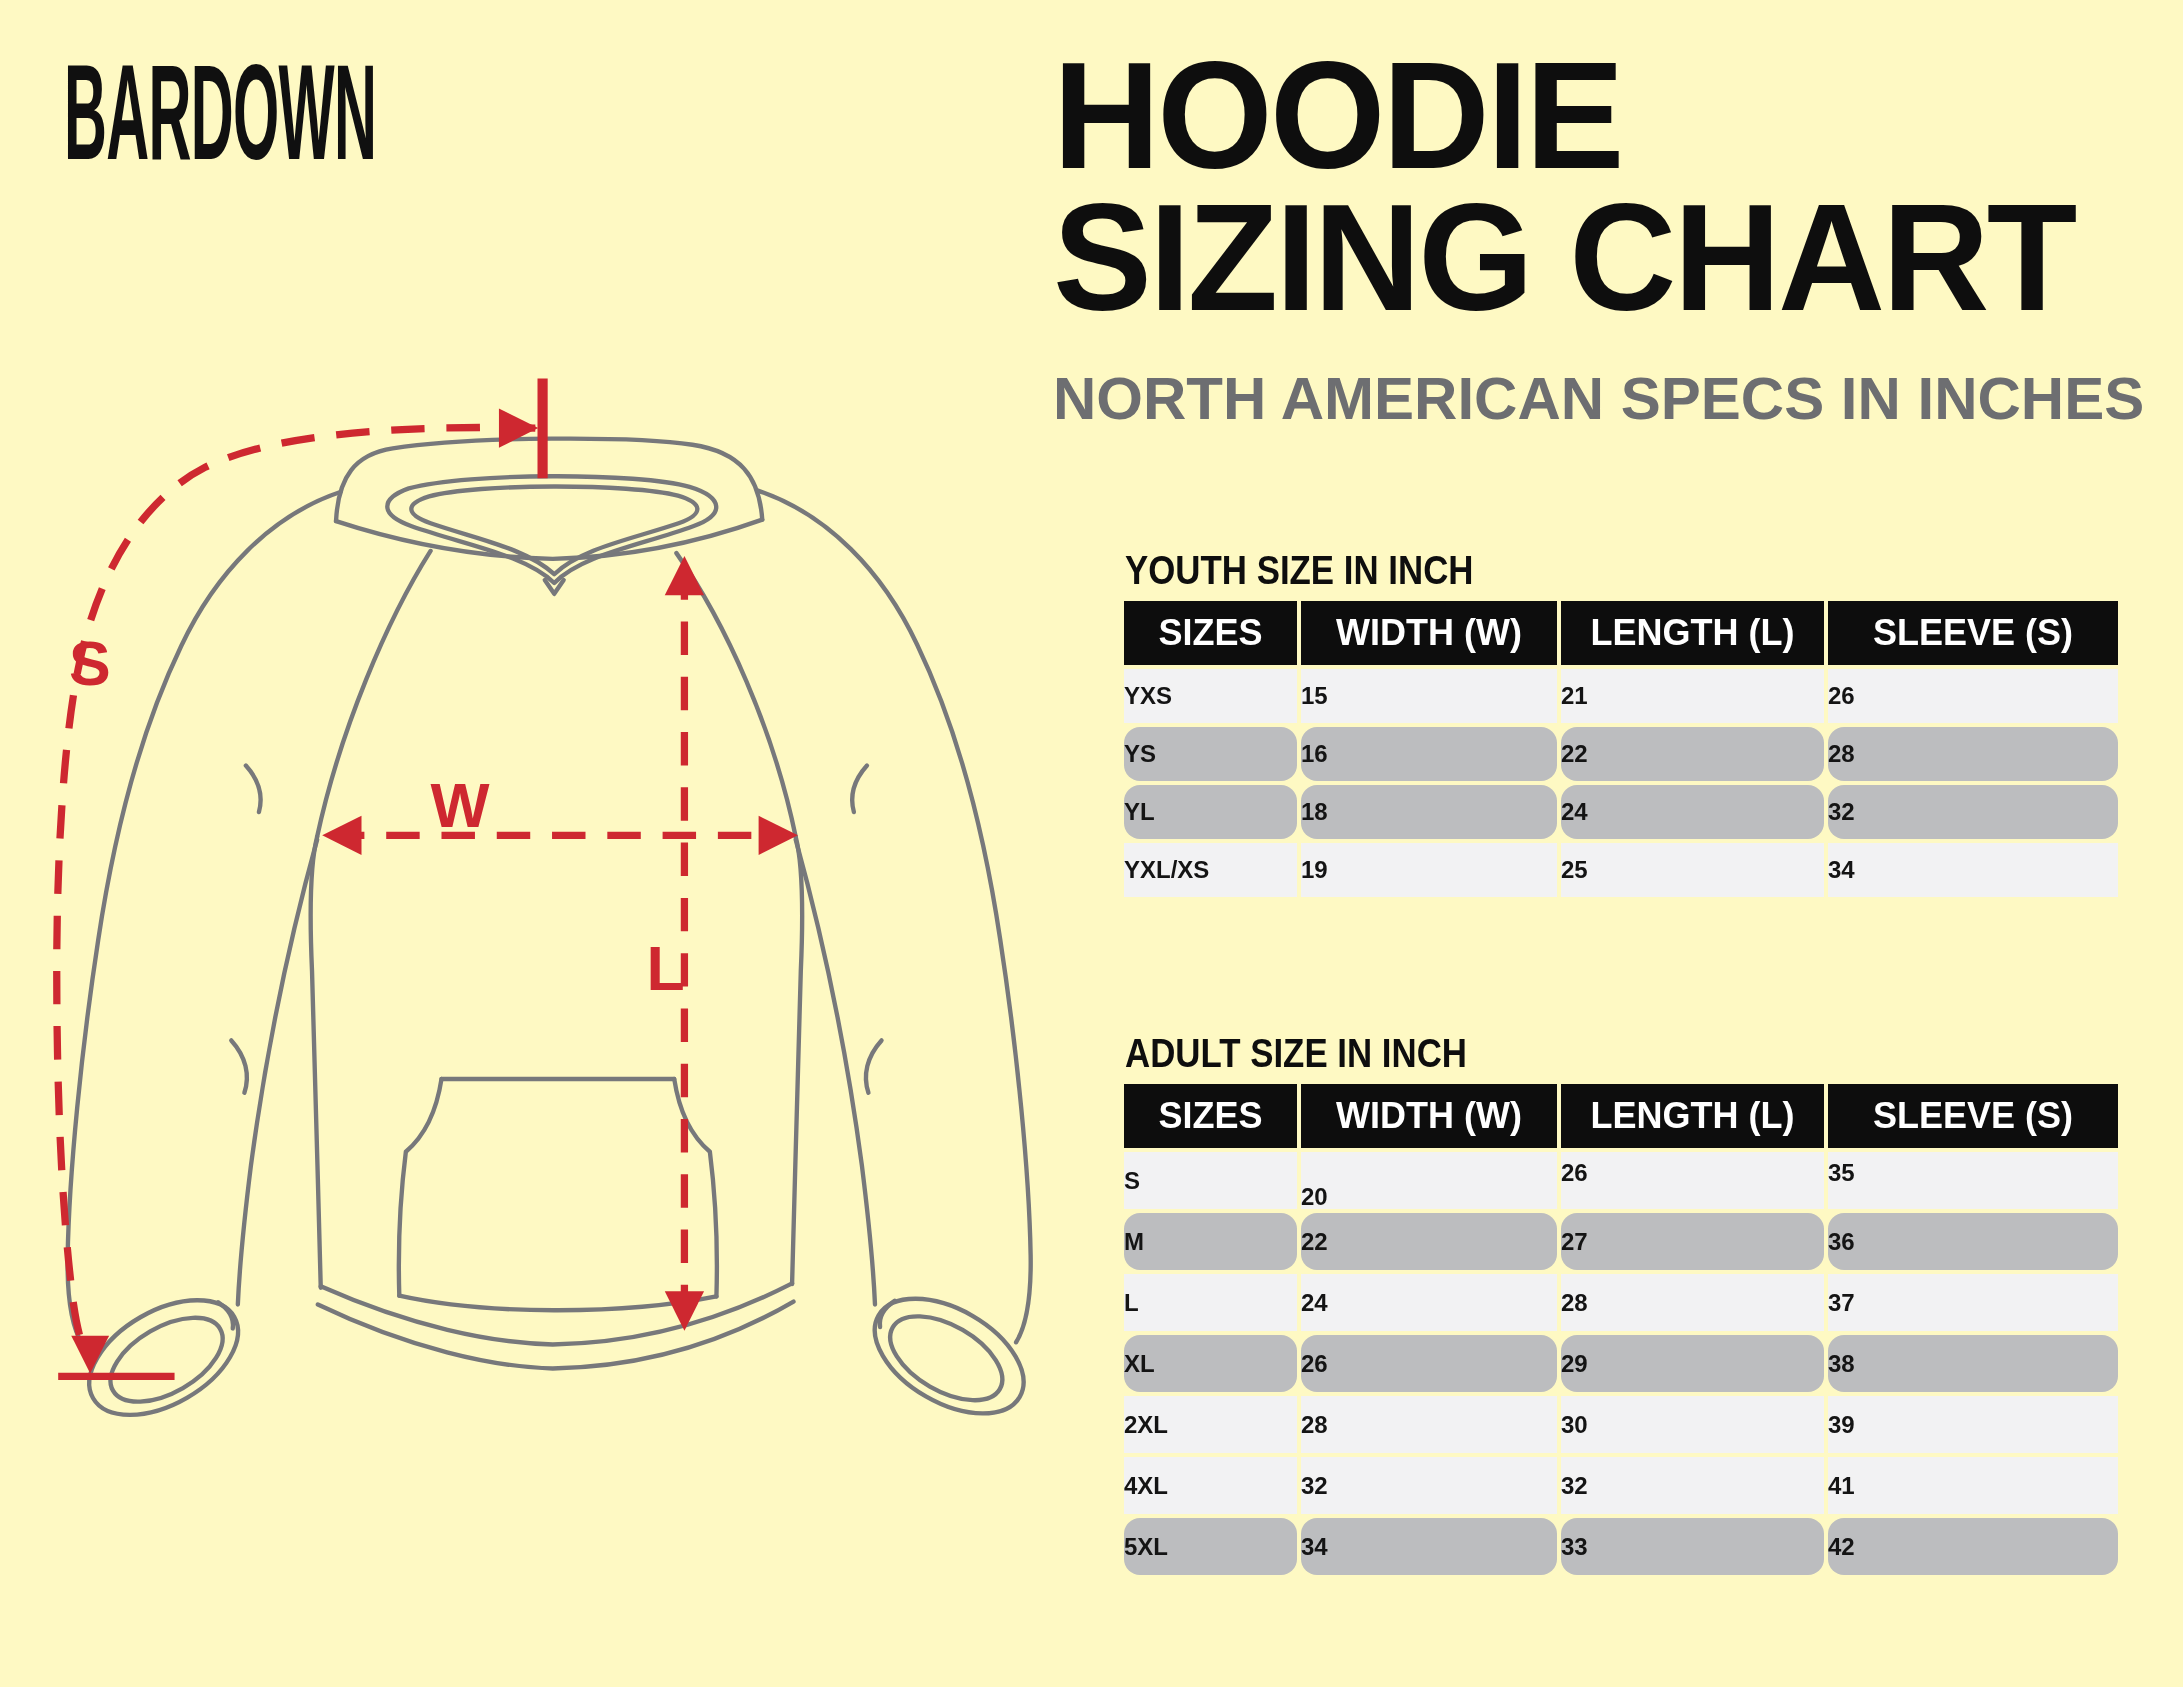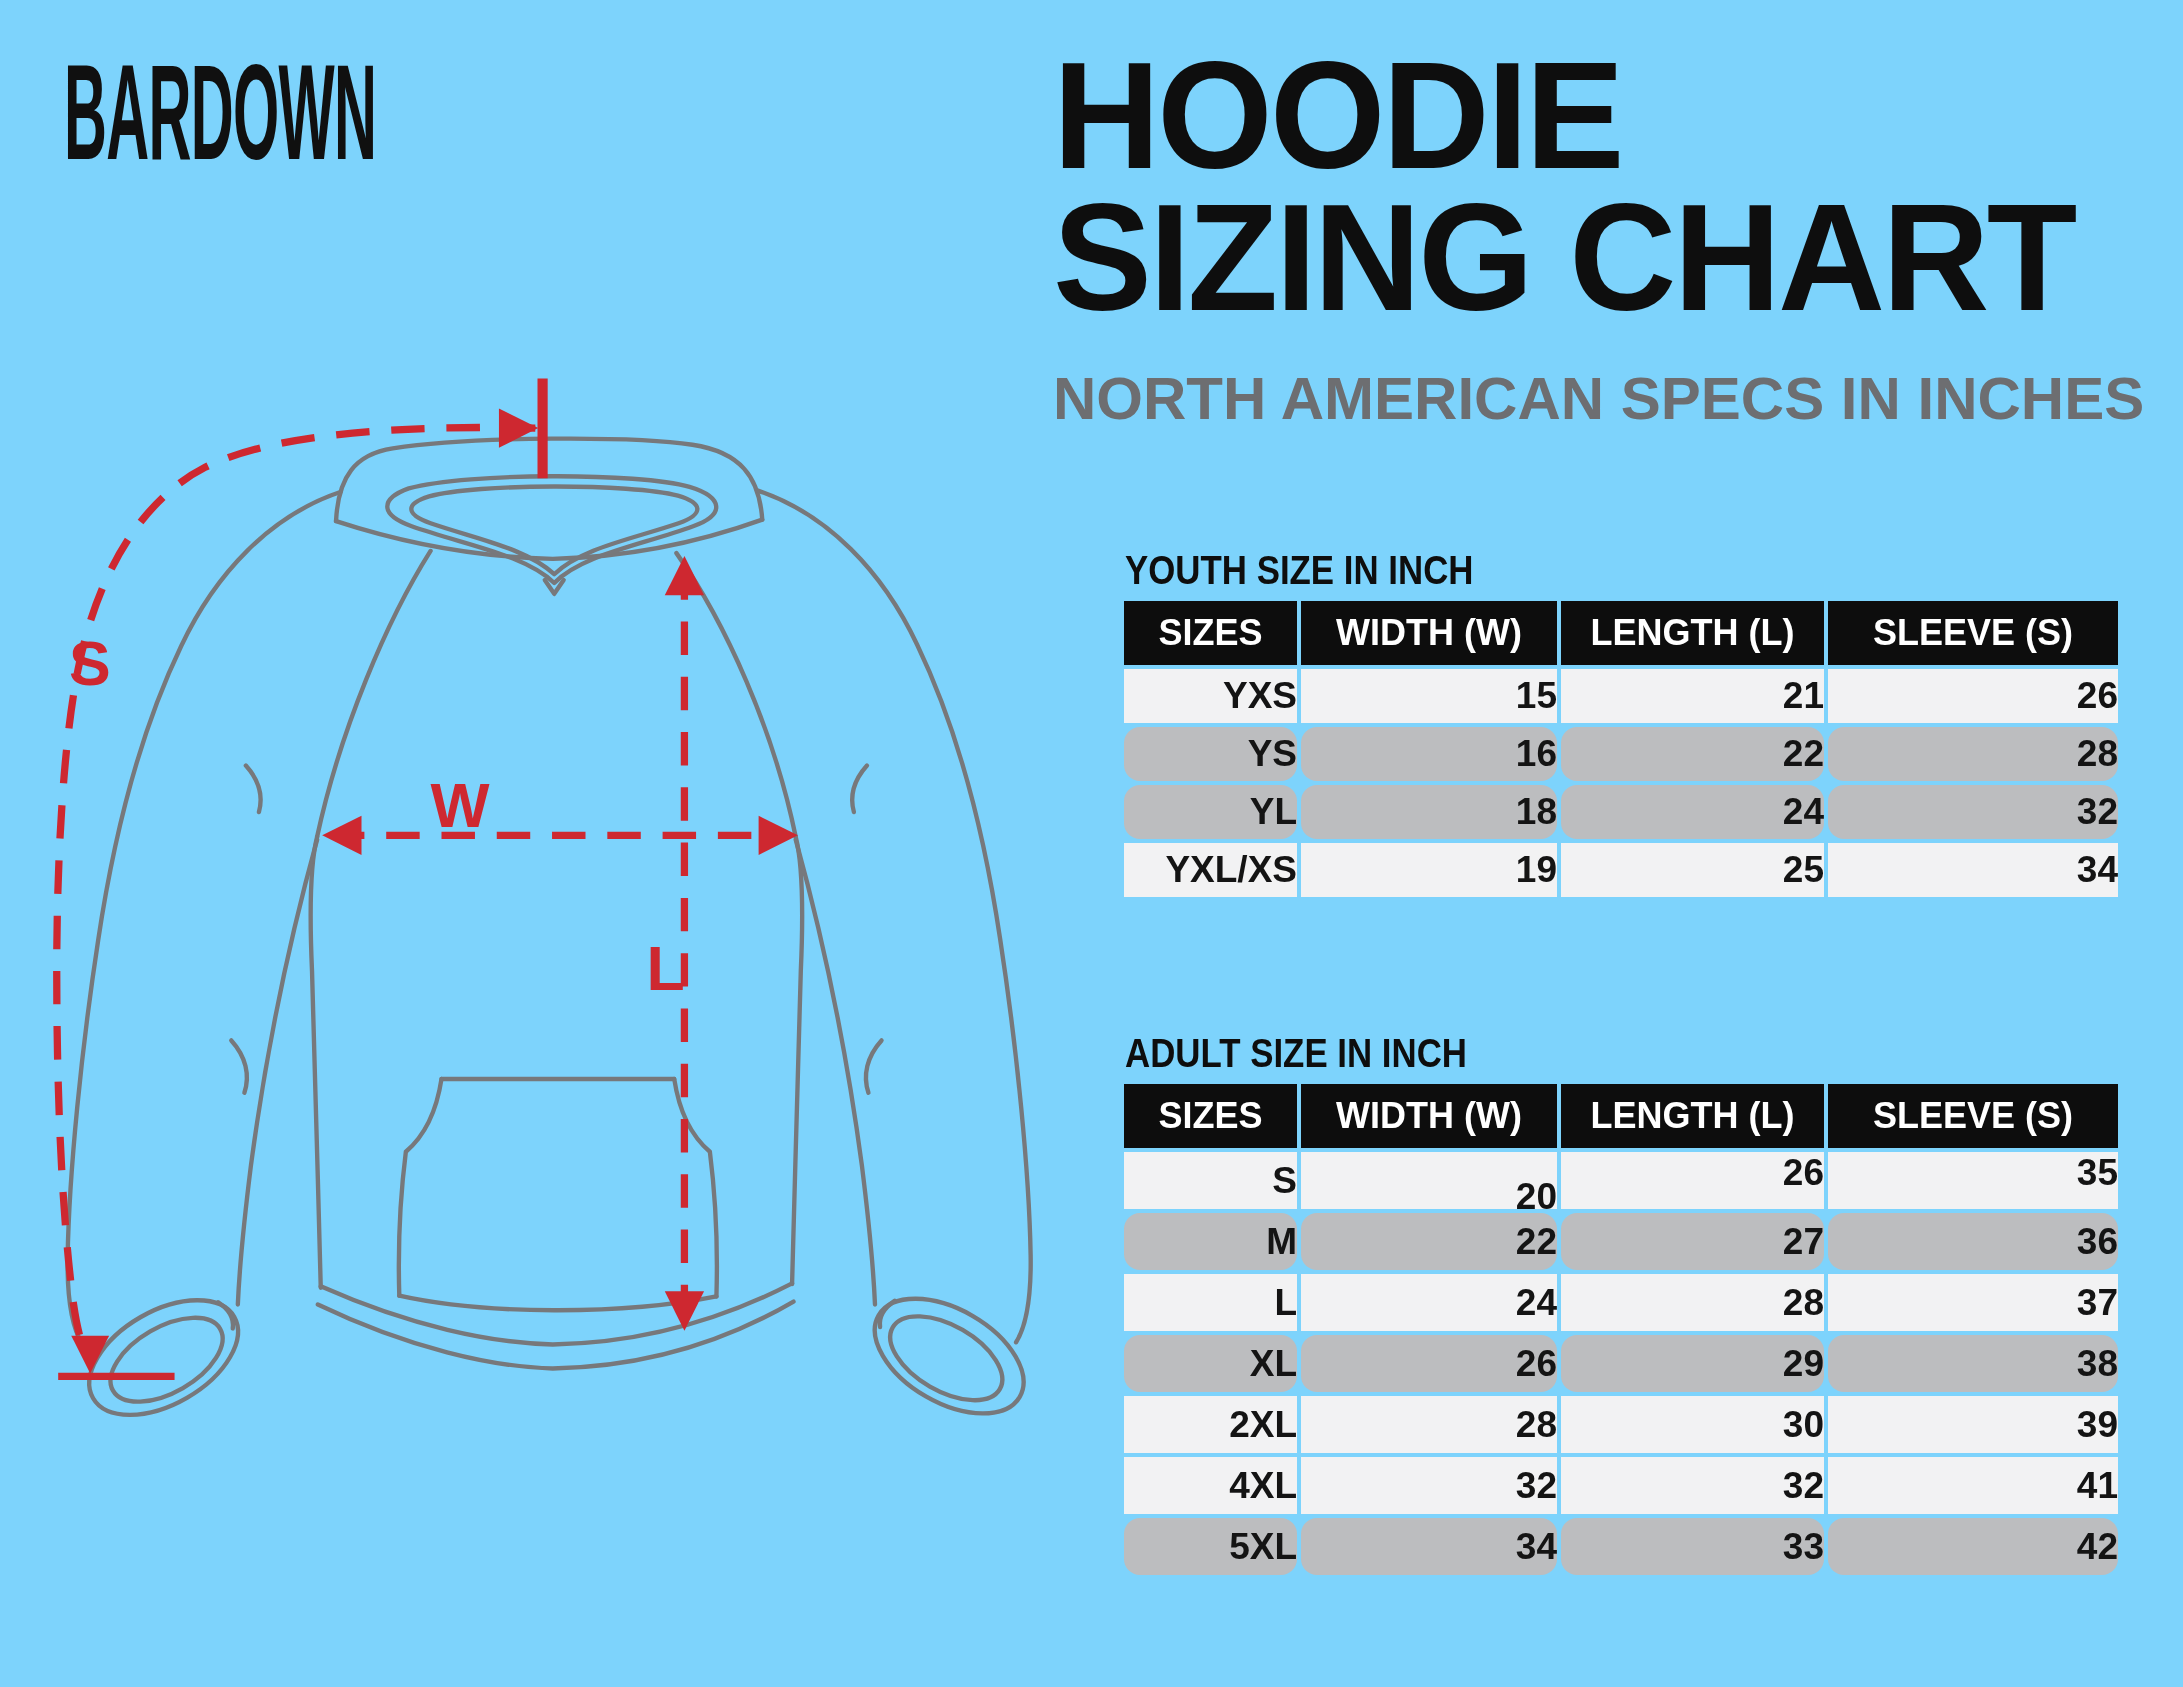--- a/index.html
+++ b/index.html
@@ -1,16 +1,16 @@
 <!DOCTYPE html>
 <html style="font-size:11.6px"><head>
 <meta charset="utf-8">
 <style>
   html,body{margin:0;padding:0;background:#ffffff;}
-  .canvas{position:relative;width:2183px;height:1687px;background:#7dd3fc;overflow:hidden;
+  .canvas{position:relative;width:2183px;height:1687px;background:#fef9c3;overflow:hidden;
           font-family:"Liberation Sans",sans-serif;}
 
   .logo{position:absolute;left:64px;top:45px;font-size:135px;font-weight:bold;line-height:1;
         letter-spacing:-1.5px;color:#101010;transform:scaleX(0.44);transform-origin:left top;
         white-space:nowrap;}
 
   .title{position:absolute;left:1053px;top:44px;font-size:153px;font-weight:bold;line-height:142px;
          color:#0e0e0e;letter-spacing:-2.9px;transform:scaleX(0.97);transform-origin:left top;
          white-space:nowrap;}
   .subtitle{position:absolute;left:1053px;top:364px;font-size:60px;font-weight:bold;color:#6d6e71;
@@ -21,21 +21,21 @@
   .section-title.youth{left:1125px;top:547px;}
   .section-title.adult{left:1125px;top:1030px;}
 
   table.size-table{position:absolute;left:1120px;border-collapse:separate;border-spacing:4.4px;
                    table-layout:fixed;}
   table.size-table.youth{top:597px;}
   table.size-table.adult{top:1080px;}
   col.c-sizes{width:173px;} col.c-width{width:256px;} col.c-length{width:263px;} col.c-sleeve{width:290px;}
   .size-table th{background:#0d0d0d;color:#ffffff;font-size:36px;font-weight:bold;height:60px;
                  text-align:center;vertical-align:middle;padding:2px;}
-  .size-table td{font-size:37px;font-weight:bold;color:#141414;text-align:right;
+  .size-table td{font-size:24px;font-weight:bold;color:#141414;text-align:left;
                  vertical-align:middle;padding:0;}
   table.youth td{height:54px;}
   table.adult td{height:57px;}
   tr.light td{background:#f2f2f3;}
   tr.dark td{background:#bcbdbf;border-radius:16px;}
   .cell-low{position:relative;top:16px;}
   .cell-high{position:relative;top:-7.3px;}
 
   .diagram-svg{position:absolute;left:0;top:0;}
   .outline{fill:none;stroke:#77787b;stroke-width:6;stroke-linecap:round;stroke-linejoin:round;}

